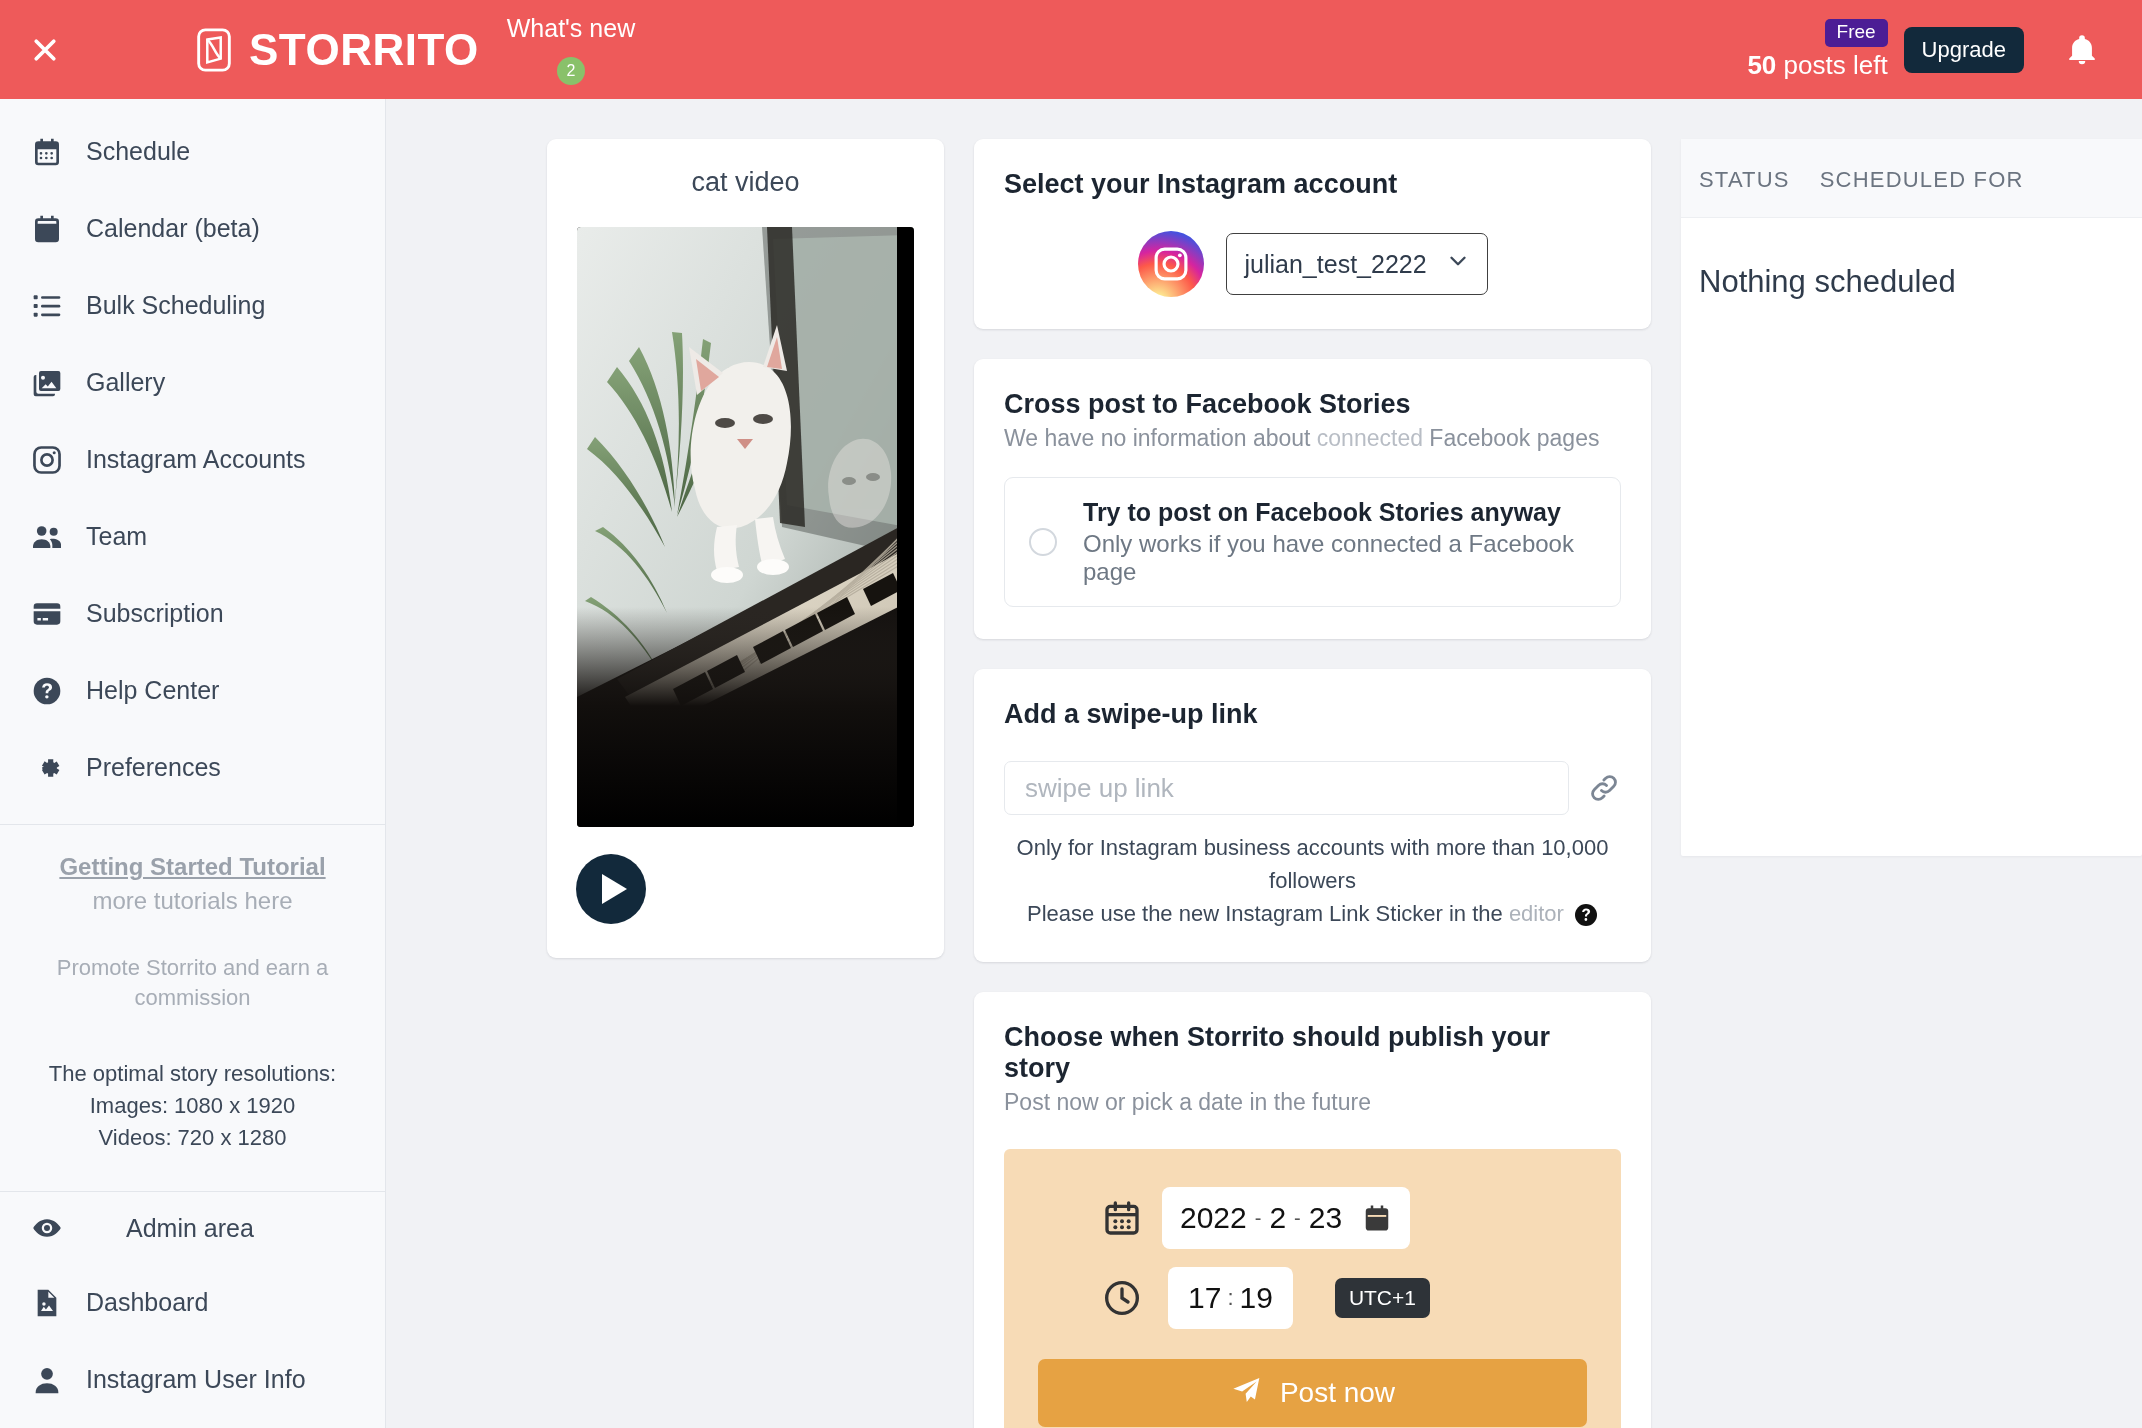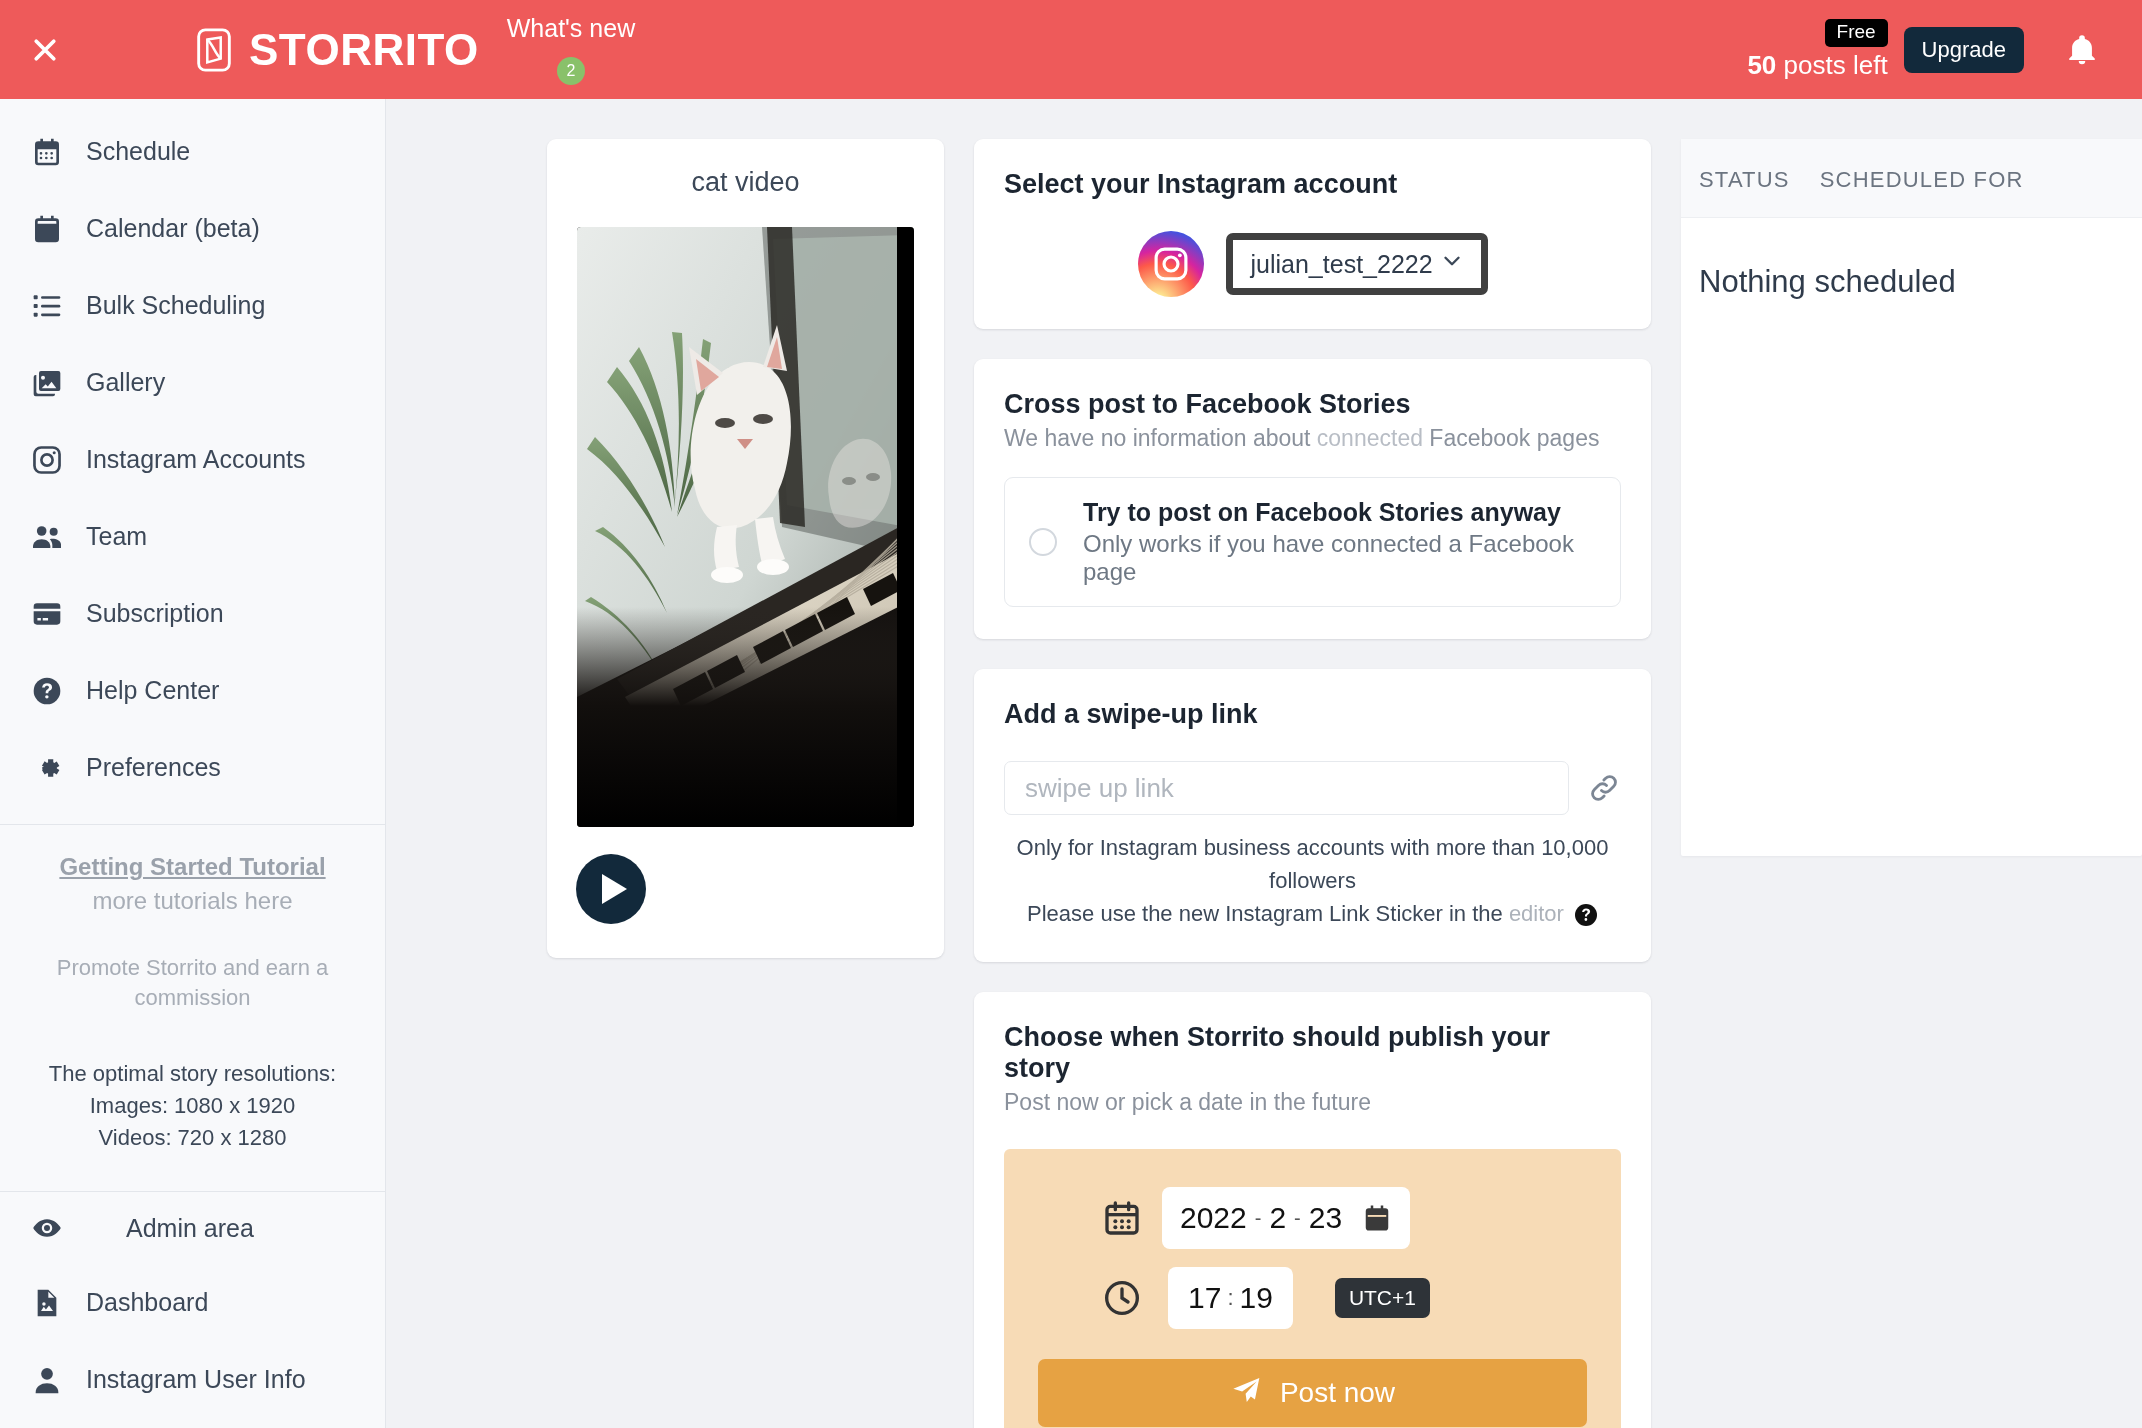--- a/index.html
+++ b/index.html
@@ -40,21 +40,21 @@
     width: 28px; height: 28px; border-radius: 50%;
     display: flex; align-items: center; justify-content: center;
     font-weight: 500;
   }
   .hdr-right {
     margin-left: auto; display: flex; align-items: center;
     margin-right: 28px; gap: 0;
   }
   .plan-block { display: flex; flex-direction: column; align-items: flex-end; margin-right: 16px; }
   .plan-tag {
-    background: #000000; color: #fff; font-size: 19px;
+    background: #4c1d95; color: #fff; font-size: 19px;
     border-radius: 5px; padding: 2px 12px 4px 12px; margin-bottom: 3px;
   }
   .posts-left { color: #fff; font-size: 26px; }
   .posts-left b { font-weight: bold; }
   .btn-upgrade {
     background: #12293B; color: #fff; border: none;
     font-size: 22px; border-radius: 8px; padding: 10px 18px;
     cursor: pointer; font-family: inherit;
   }
   .bell-btn {
@@ -148,21 +148,21 @@
   .acct-row { display: flex; align-items: center; justify-content: center; gap: 22px; margin-top: 31px; }
   .ig-avatar {
     width: 66px; height: 66px; border-radius: 50%; overflow: hidden;
     display:flex; align-items:center; justify-content:center;
     background: radial-gradient(circle at 30% 107%, #fdf497 0%, #fdf497 5%, #fd5949 45%, #d6249f 60%, #285AEB 90%);
   }
   .ig-avatar svg { width: 38px; height: 38px; }
   .acct-select {
     display: flex; align-items: center; justify-content: space-between;
     width: 262px; height: 62px; padding: 0 16px 0 18px;
-    border: 7px solid #404040; border-radius: 7px; background: #fff;
+    border: 1px solid #404040; border-radius: 7px; background: #fff;
     font-size: 25px; color: #2F3B4B; cursor: pointer;
   }
 
   .radio-box {
     display: flex; align-items: center; gap: 26px;
     border: 1px solid #E6E9ED; border-radius: 9px;
     padding: 20px 24px; margin-top: 25px;
   }
   .radio-circle {
     width: 28px; height: 28px; border-radius: 50%;

